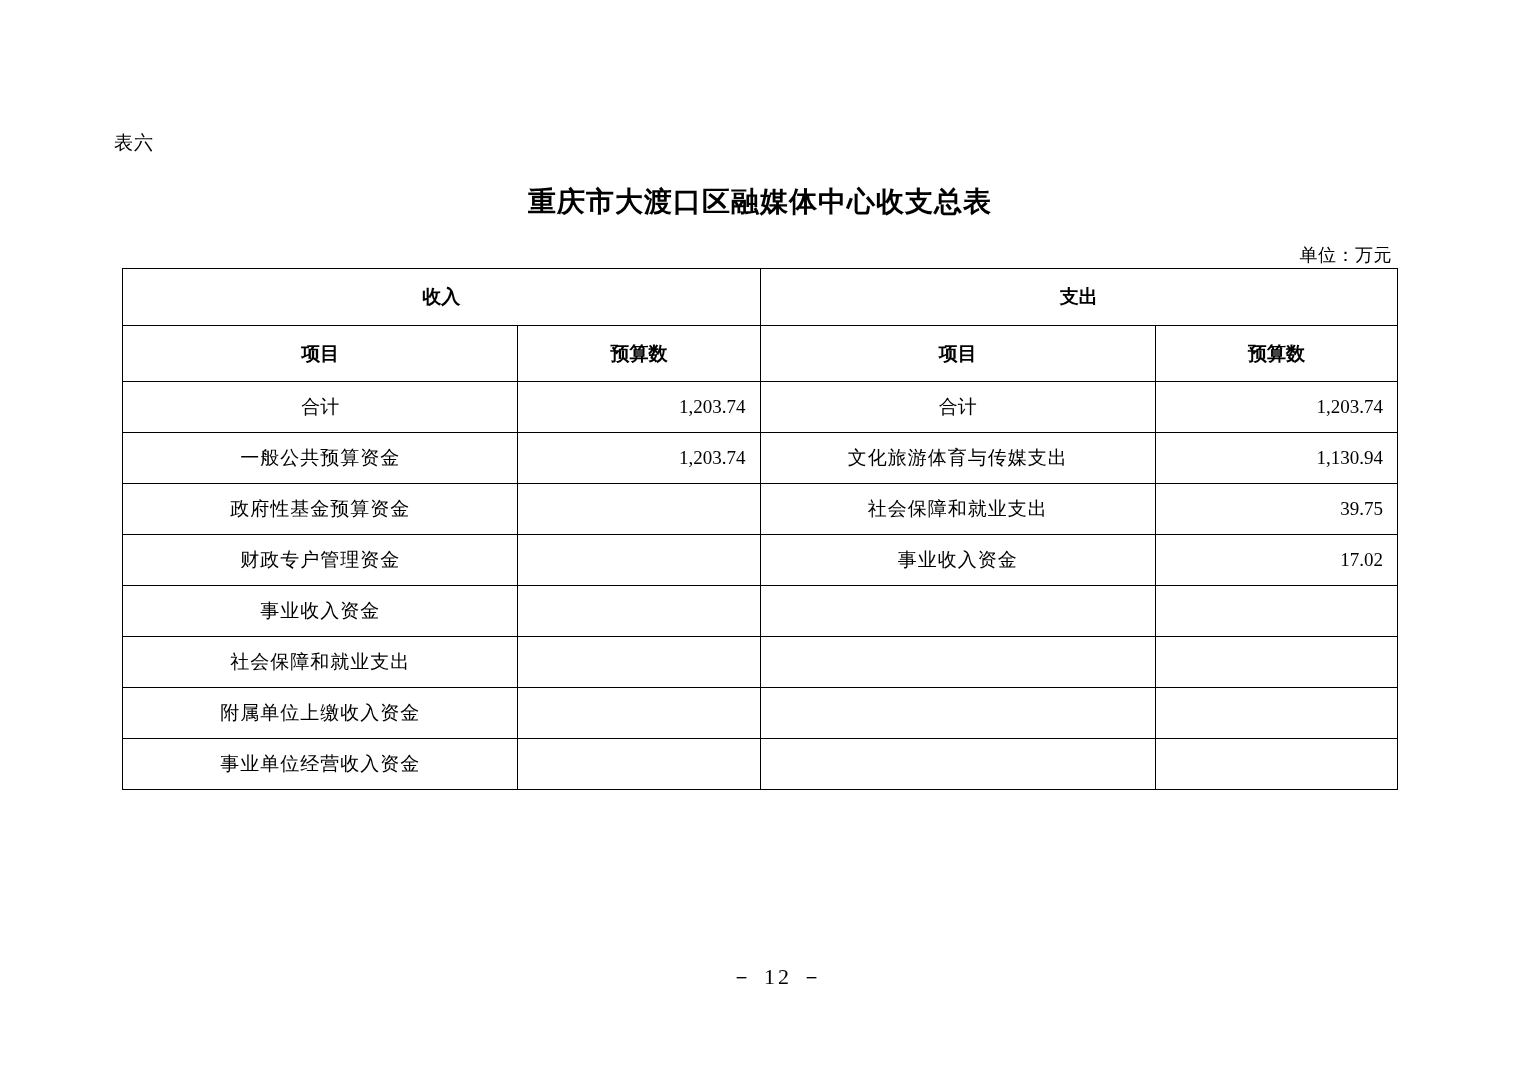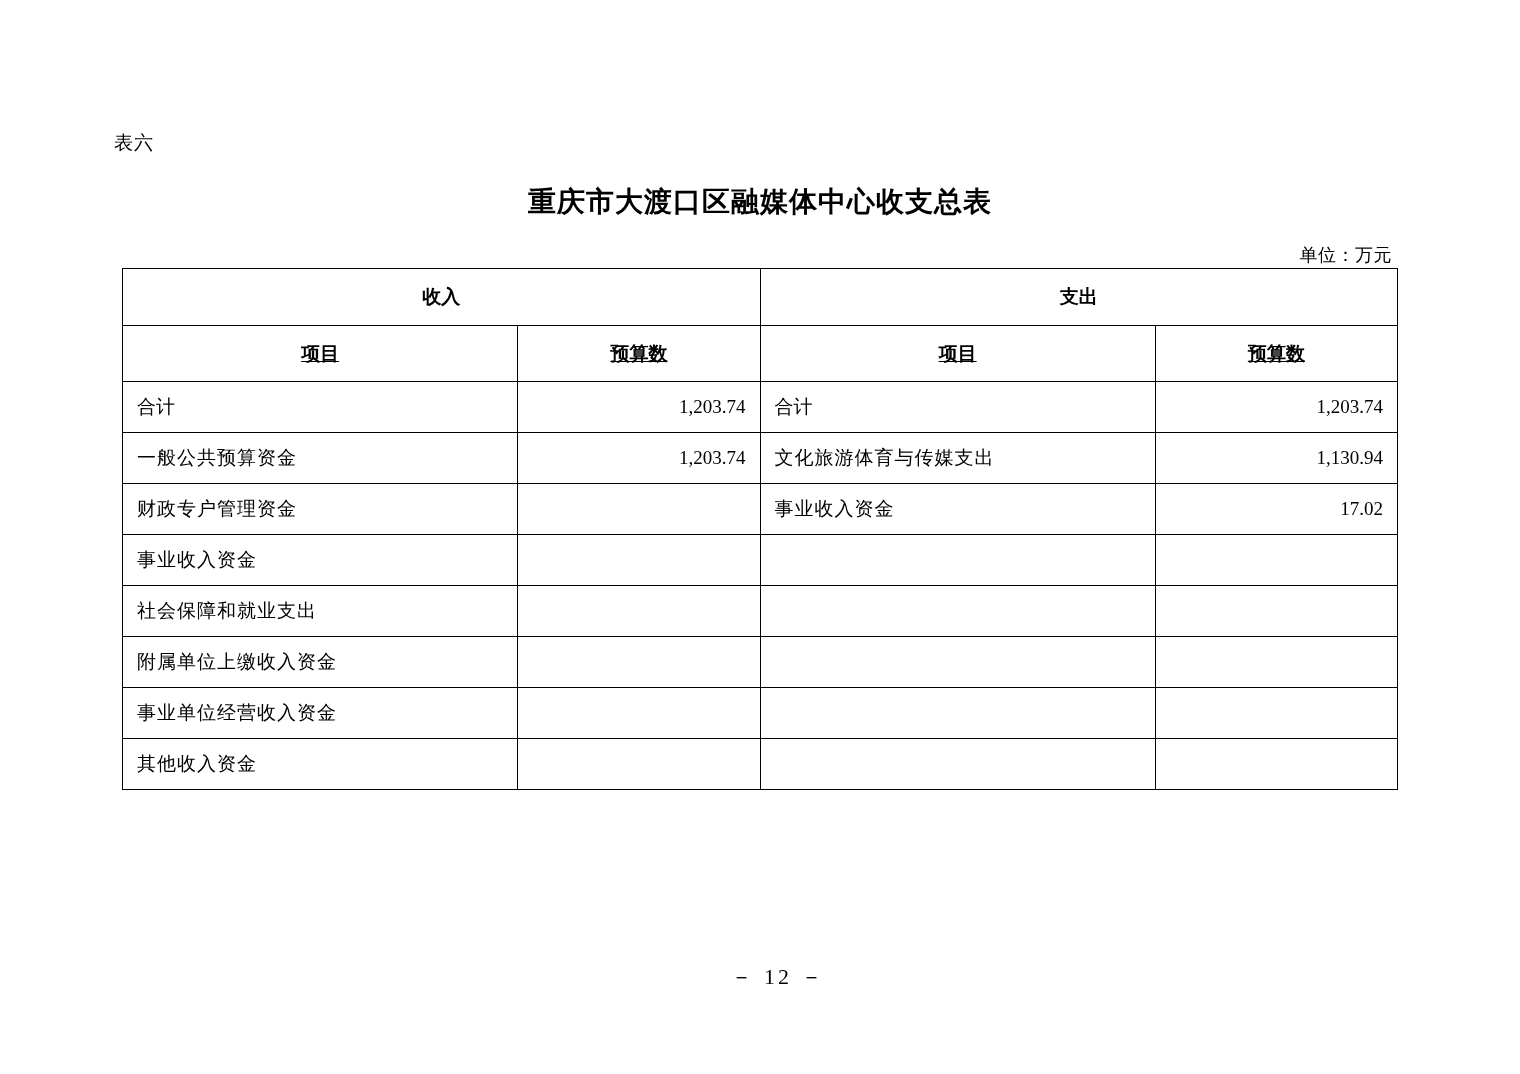--- a/index.html
+++ b/index.html
@@ -67,32 +67,31 @@
     text-align: center;
     font-size: 21px;
     font-weight: bold;
     height: 57px !important;
   }
   .col-head {
     text-align: center;
     font-size: 21px;
     font-weight: bold;
     height: 56px !important;
-    text-decoration: underline;
   }
   .total-cell-label {
-    text-align: left;
+    text-align: center;
     font-size: 20px;
   }
   .num {
     text-align: right;
     font-size: 19px;
   }
   .item {
-    text-align: left;
+    text-align: center;
     font-size: 19px;
     letter-spacing: 1px;
   }
   .page-number {
     position: absolute;
     left: 0;
     right: 0;
     top: 962px;
     text-align: center;
     font-size: 22px;
@@ -135,20 +134,26 @@
         <td class="total-cell-label">合计</td>
         <td class="num">1,203.74</td>
       </tr>
       <tr>
         <td class="item">一般公共预算资金</td>
         <td class="num">1,203.74</td>
         <td class="item">文化旅游体育与传媒支出</td>
         <td class="num">1,130.94</td>
       </tr>
       <tr>
+        <td class="item">政府性基金预算资金</td>
+        <td class="num"></td>
+        <td class="item">社会保障和就业支出</td>
+        <td class="num">39.75</td>
+      </tr>
+      <tr>
         <td class="item">财政专户管理资金</td>
         <td class="num"></td>
         <td class="item">事业收入资金</td>
         <td class="num">17.02</td>
       </tr>
       <tr>
         <td class="item">事业收入资金</td>
         <td class="num"></td>
         <td class="item"></td>
         <td class="num"></td>
@@ -164,24 +169,18 @@
         <td class="num"></td>
         <td class="item"></td>
         <td class="num"></td>
       </tr>
       <tr>
         <td class="item">事业单位经营收入资金</td>
         <td class="num"></td>
         <td class="item"></td>
         <td class="num"></td>
       </tr>
-      <tr>
-        <td class="item">其他收入资金</td>
-        <td class="num"></td>
-        <td class="item"></td>
-        <td class="num"></td>
-      </tr>
     </tbody>
   </table>
 
   <div class="page-number">－ 12 －</div>
 
 </div>
 
 </body></html>

